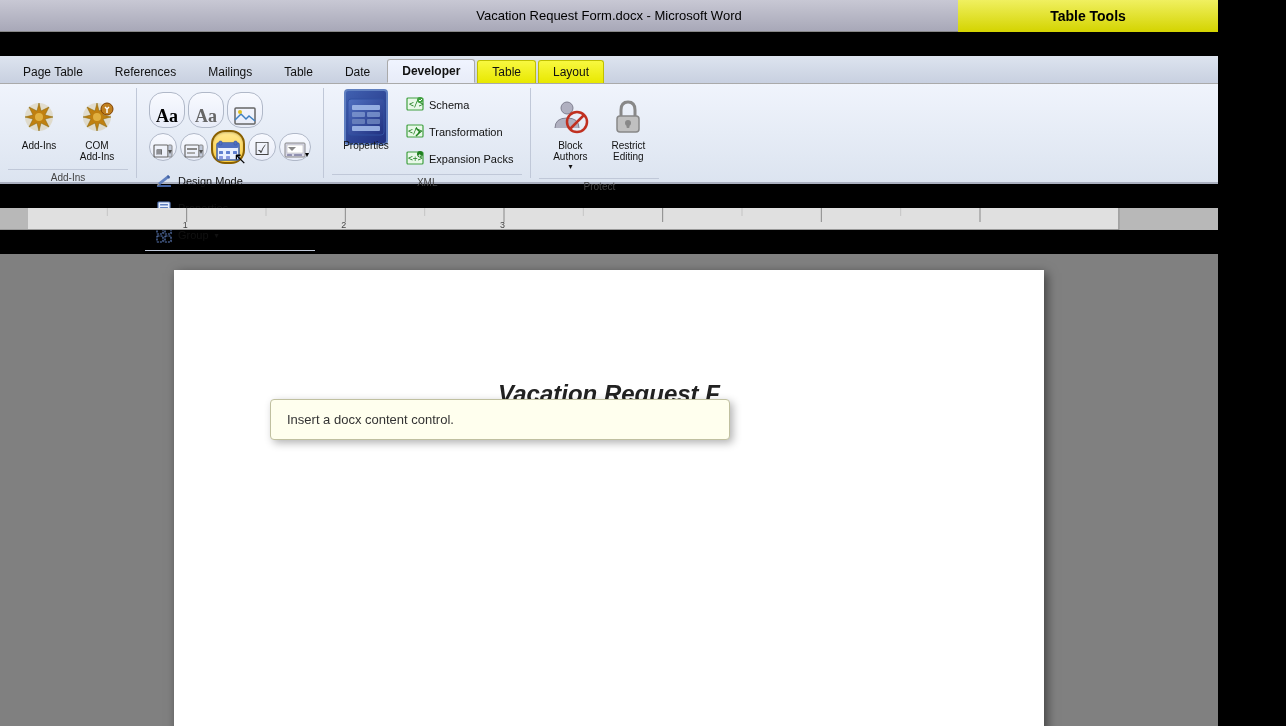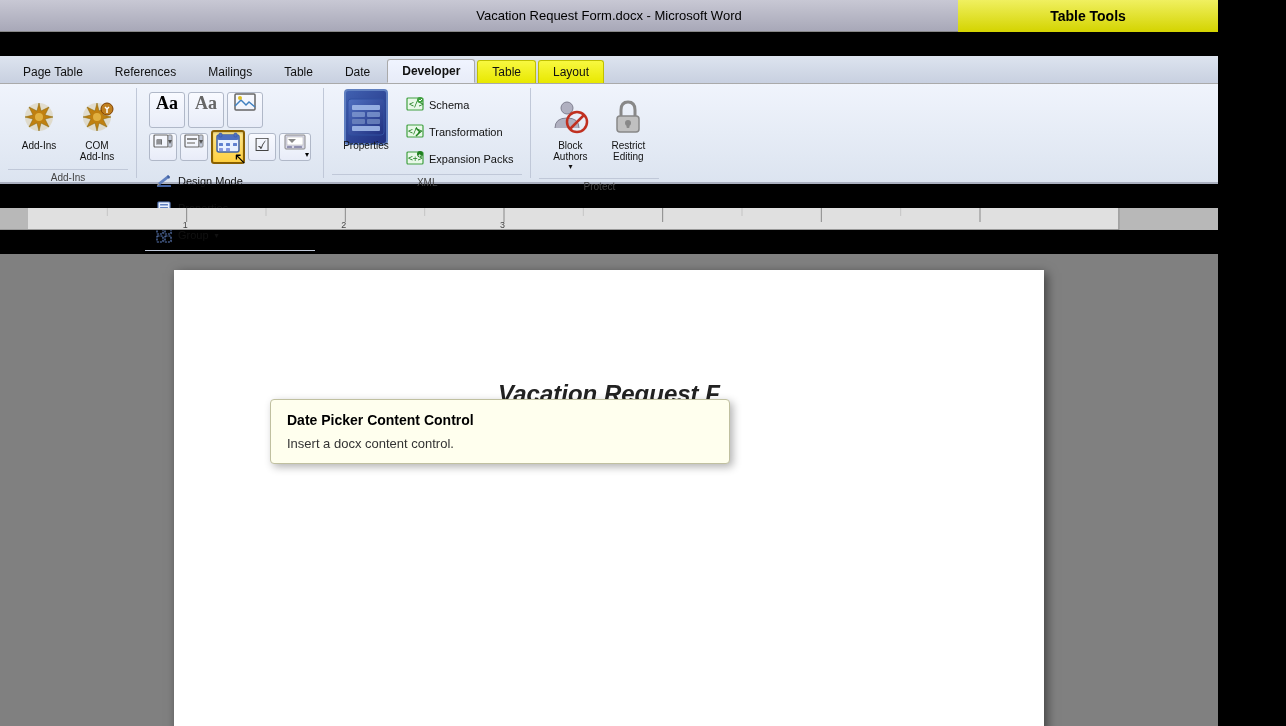--- a/index.html
+++ b/index.html
@@ -169,24 +169,24 @@
       height: 20px;
       display: flex;
       align-items: center;
       justify-content: center;
       font-size: 14px;
     }
     .ctrl-btn {
       width: 28px;
       height: 28px;
       display: flex;
-      align-items: flex-start;
+      align-items: flex-end;
       justify-content: center;
       border: 1px solid #b0b8c8;
-      border-radius: 3px;
+      border-radius: 14px;
       background: linear-gradient(to bottom, #f8faff 0%, #e8ecf8 100%);
       cursor: pointer;
       font-size: 14px;
       position: relative;
     }
     .ctrl-btn.highlighted {
       background: linear-gradient(to bottom, #ffe890, #ffd040);
       border-color: #c08000;
       box-shadow: inset 0 1px 2px rgba(0,0,0,0.2);
     }
@@ -553,21 +553,20 @@
 
         <rect x="1100" y="0" width="100" height="22" fill="#b8b8b8"></rect>
         <line x1="1100" y1="0" x2="1100" y2="22" stroke="#888" stroke-width="1"></line>
       </svg>
     </div>
   </div>
 
   <div class="doc-area" style="flex: 1; background: #808080; display: flex; justify-content: center; padding: 0; overflow: hidden;">
 
     <div class="tooltip-box" style="position: absolute; top: 145px; left: 270px;">
-      <div class="tooltip-title">Date Picker Content Control</div>
       <div class="tooltip-desc">Insert a docx content control.</div>
     </div>
 
     <div style="background: #fff; width: 870px; min-height: 100%; box-shadow: 3px 3px 10px rgba(0,0,0,0.5); margin-top: 16px; padding: 50px 80px 30px 80px; position: relative;">
       <div style="text-align: center; margin-top: 60px; position: relative;">
         <span style="font-size: 24px; font-weight: bold; font-style: italic; color: #222; border-bottom: 2px solid #000; padding-bottom: 4px;">Vacation Request F</span>
       </div>
     </div>
   </div>
 

